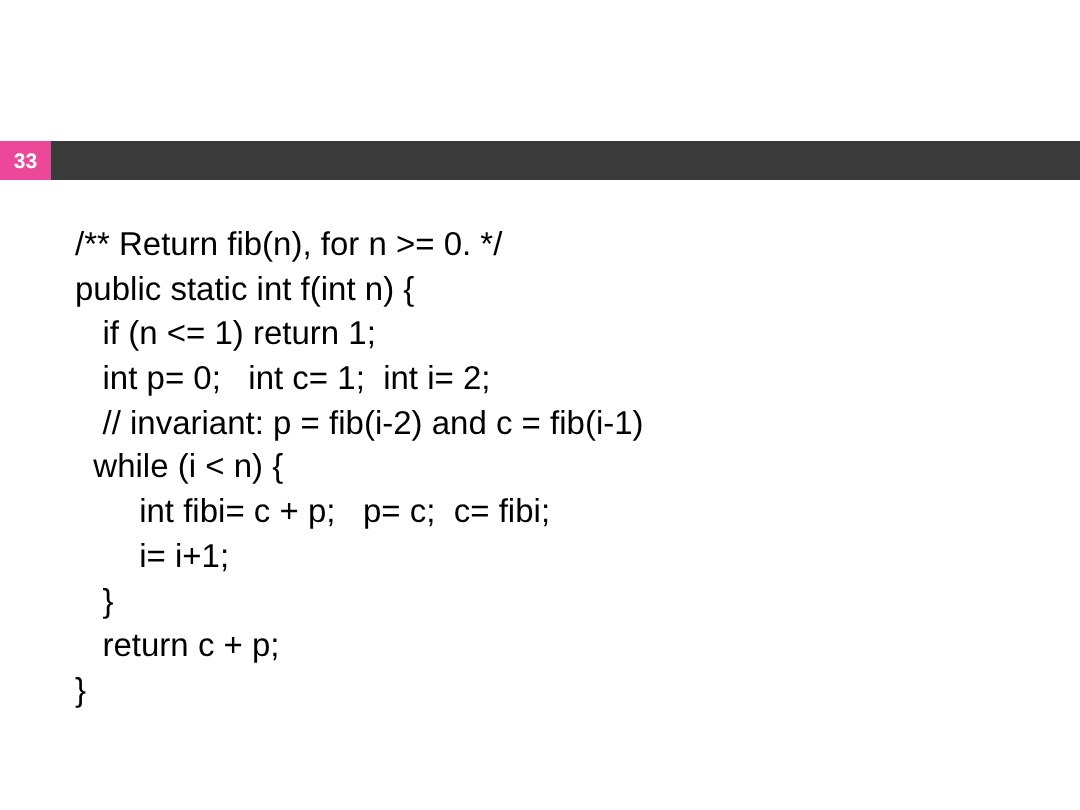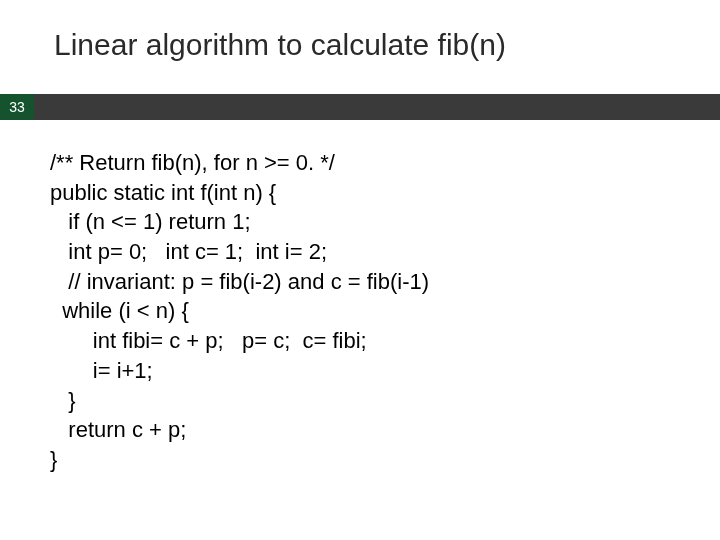--- a/index.html
+++ b/index.html
@@ -29,27 +29,27 @@
     position: absolute;
     top: 94px;
     left: 0;
     width: 720px;
     height: 26px;
     display: flex;
   }
   .bar-num {
     width: 34px;
     height: 26px;
-    background: #14532d;
+    background: #ec4899;
     color: #ffffff;
     font-size: 14px;
     display: flex;
     align-items: center;
     justify-content: center;
-    font-weight: 400;
+    font-weight: 700;
   }
   .bar-dark {
     flex: 1;
     height: 26px;
     background: #3a3a3a;
   }
   .code-block {
     position: absolute;
     top: 148px;
     left: 50px;
@@ -58,21 +58,20 @@
     line-height: 1.35;
     font-family: Liberation Sans, sans-serif;
     white-space: pre;
   }
 </style>
 </head>
 <body>
 
 <div class="slide">
 
-  <div class="title">Linear algorithm to calculate fib(n)</div>
 
   <div class="bar-row">
     <div class="bar-num">33</div>
     <div class="bar-dark"></div>
   </div>
 
   <div class="code-block"><span>/** Return fib(n), for n &gt;= 0. */</span>
 <span>public static int f(int n) {</span>
 <span>   if (n &lt;= 1) return 1;</span>
 <span>   int p= 0;   int c= 1;  int i= 2;</span>

